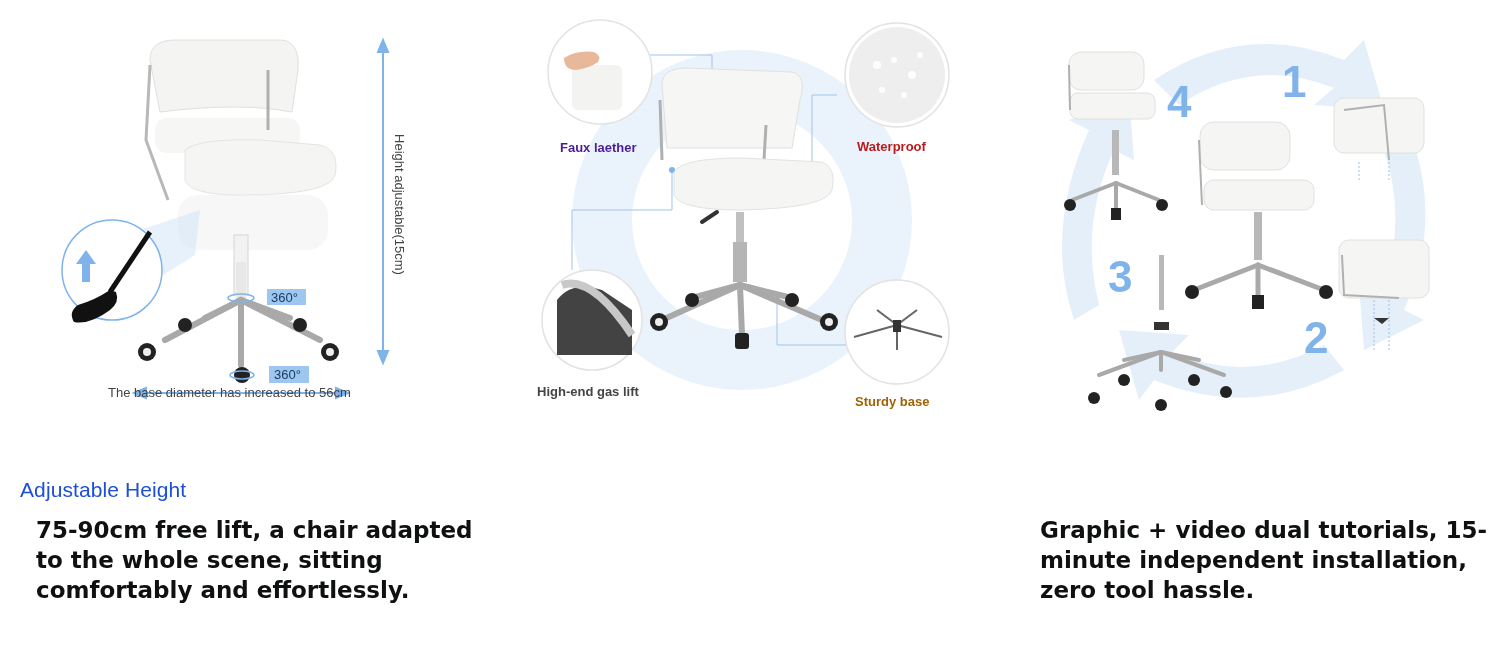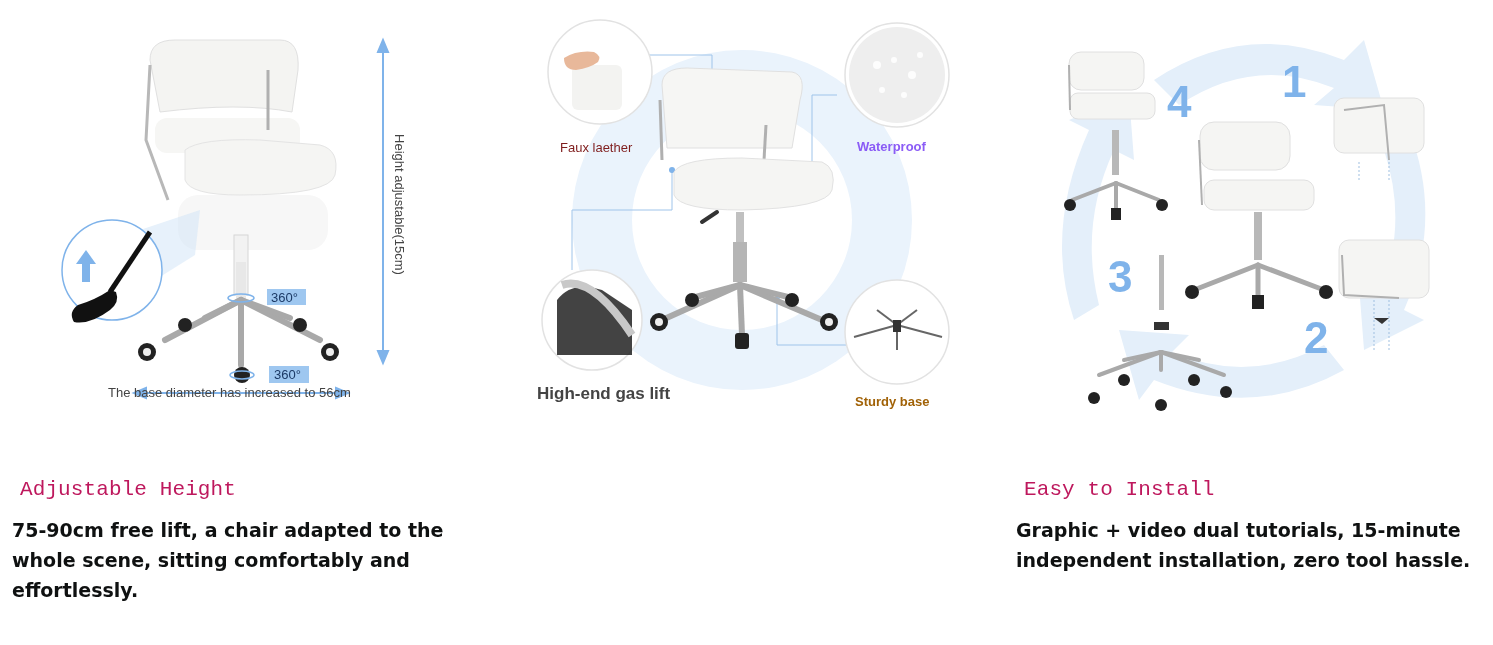--- a/index.html
+++ b/index.html
@@ -9,27 +9,27 @@
     .module { position: absolute; top: 0; width: 480px; height: 645px; }
     .module.m1 { left: 0; }
     .module.m2 { left: 502px; }
     .module.m3 { left: 1004px; }
 
     .figure { position: absolute; top: 0; left: 0; width: 480px; height: 450px; }
     .figure svg { position: absolute; left: 0; top: 0; }
 
     .caption-title {
       position: absolute; left: 20px; top: 476px;
-      font-family: Liberation Mono, monospace; font-weight: 400;
-      font-size: 21px; line-height: 28px; color: #be185d; letter-spacing: 0.1px;
+      font-family: Liberation Sans, sans-serif; font-weight: 400;
+      font-size: 21px; line-height: 28px; color: #1d4ed8; letter-spacing: 0.1px;
     }
     .caption-body {
-      position: absolute; left: 12px; top: 515px; width: 460px;
+      position: absolute; left: 36px; top: 515px; width: 460px;
       font-family: "DejaVu Sans", sans-serif; font-weight: 700;
-      font-size: 19px; line-height: 30px; color: #0f1111;
+      font-size: 23px; line-height: 30px; color: #0f1111;
     }
     .svg-label { font-family: "Liberation Sans", sans-serif; }
     .overlay-text {
       position: absolute; font-family: "Liberation Sans", sans-serif; color: #333;
       white-space: nowrap;
     }
   </style>
 </head>
 <body>
 
@@ -174,23 +174,23 @@
 
       <g stroke="#666" stroke-width="2" fill="none">
         <path d="M395 325 L352 337"></path>
           <path d="M395 325 L440 337"></path>
         <path d="M395 325 L375 310"></path>
           <path d="M395 325 L415 310"></path>
         <path d="M395 325 L395 350"></path>
       </g>
       <rect x="391" y="320" width="8" height="12" fill="#333"></rect>
     </svg>
-    <span class="overlay-text" style="left:58px;top:140px;font-size:13px;font-weight:400;color:#7f1d1d;">Faux laether</span>
-    <span class="overlay-text" style="left:355px;top:139px;font-size:13px;font-weight:700;color:#8b5cf6;">Waterproof</span>
-    <span class="overlay-text" style="left:35px;top:384px;font-size:17px;font-weight:700;color:#444;">High-end gas lift</span>
+    <span class="overlay-text" style="left:58px;top:140px;font-size:13px;font-weight:700;color:#4c1d95;">Faux laether</span>
+    <span class="overlay-text" style="left:355px;top:139px;font-size:13px;font-weight:700;color:#b91c1c;">Waterproof</span>
+    <span class="overlay-text" style="left:35px;top:384px;font-size:13px;font-weight:700;color:#444;">High-end gas lift</span>
     <span class="overlay-text" style="left:353px;top:394px;font-size:13px;font-weight:700;color:#a16207;">Sturdy base</span>
   </div>
 </section>
 
 <section class="module m3">
   <div class="figure">
     <svg width="480" height="450" viewBox="0 0 480 450">
 
       <g fill="#e4effa">
         <path d="M150 80 Q240 20 340 60 L360 40 L380 110 L310 105 L330 88 Q250 55 175 105 Z"></path>
@@ -260,15 +260,14 @@
       </g>
       <g fill="#222">
         <circle cx="90" cy="398" r="6"></circle>
           <circle cx="222" cy="392" r="6"></circle>
         <circle cx="120" cy="380" r="6"></circle>
           <circle cx="190" cy="380" r="6"></circle>
           <circle cx="157" cy="405" r="6"></circle>
       </g>
     </svg>
   </div>
-  <h2 class="caption-title">Easy to Install</h2>
   <p class="caption-body">Graphic + video dual tutorials, 15-minute independent installation, zero tool hassle.</p>
 </section>
 
 </body></html>

